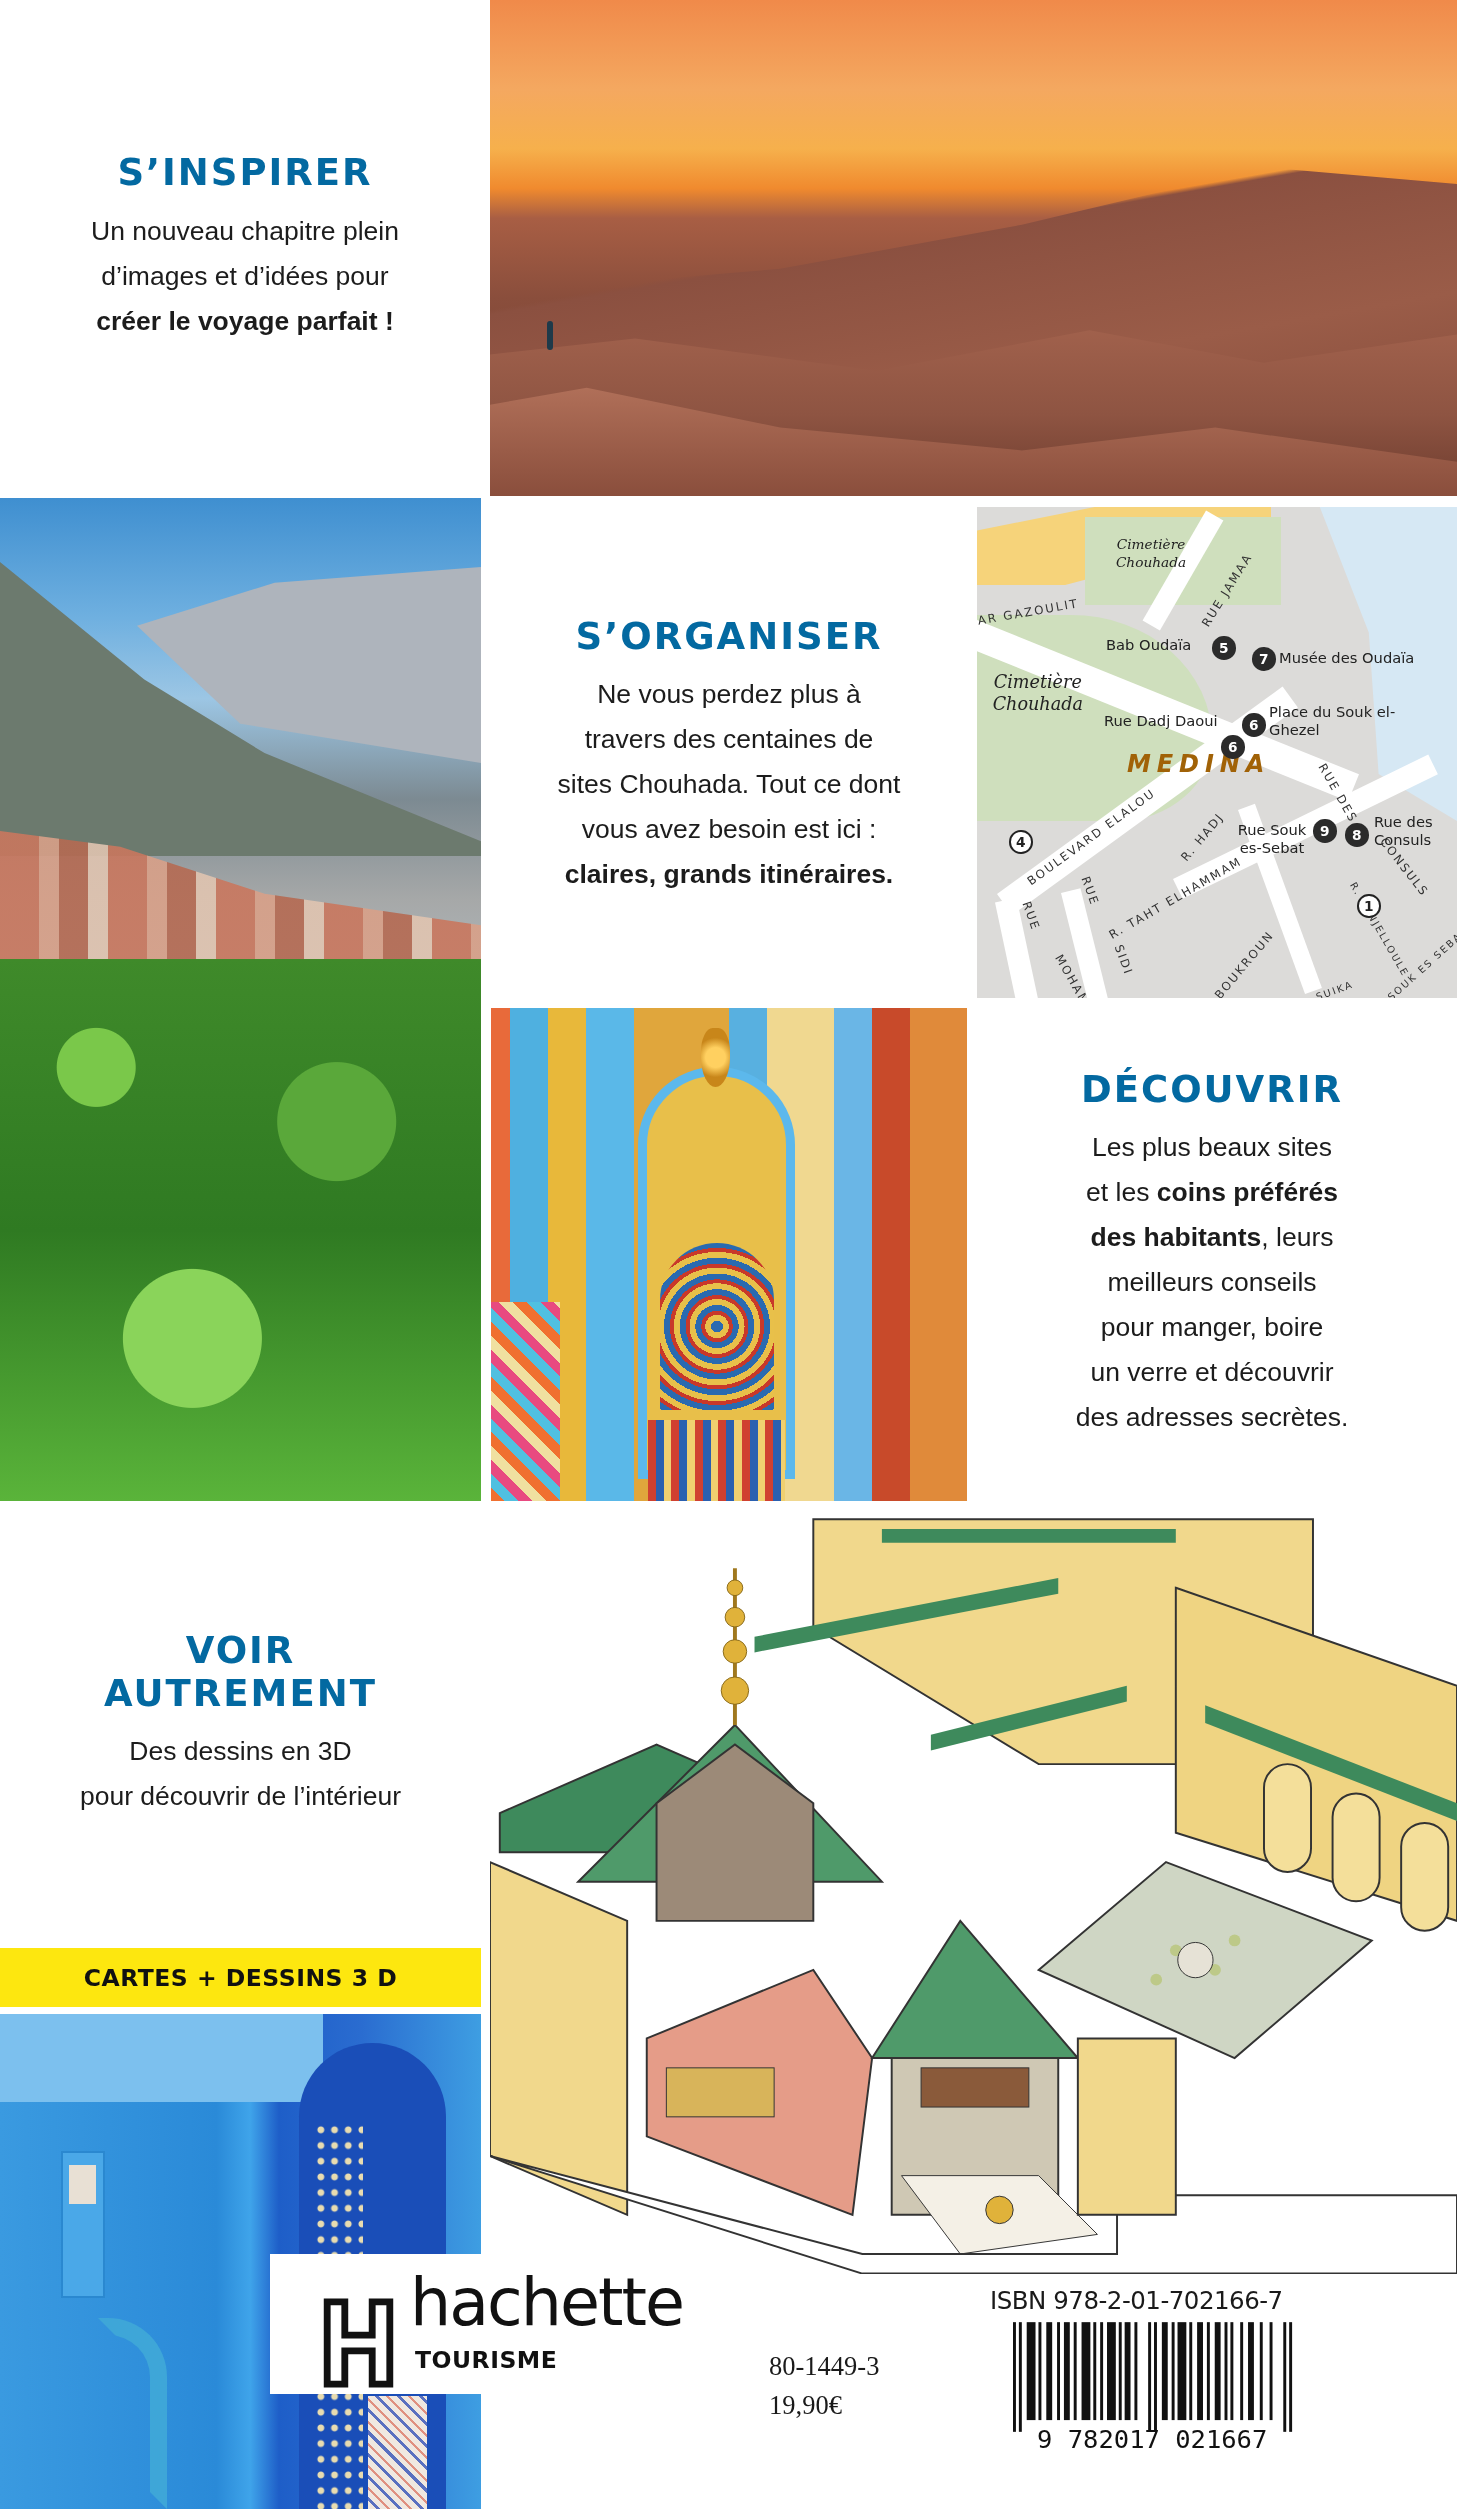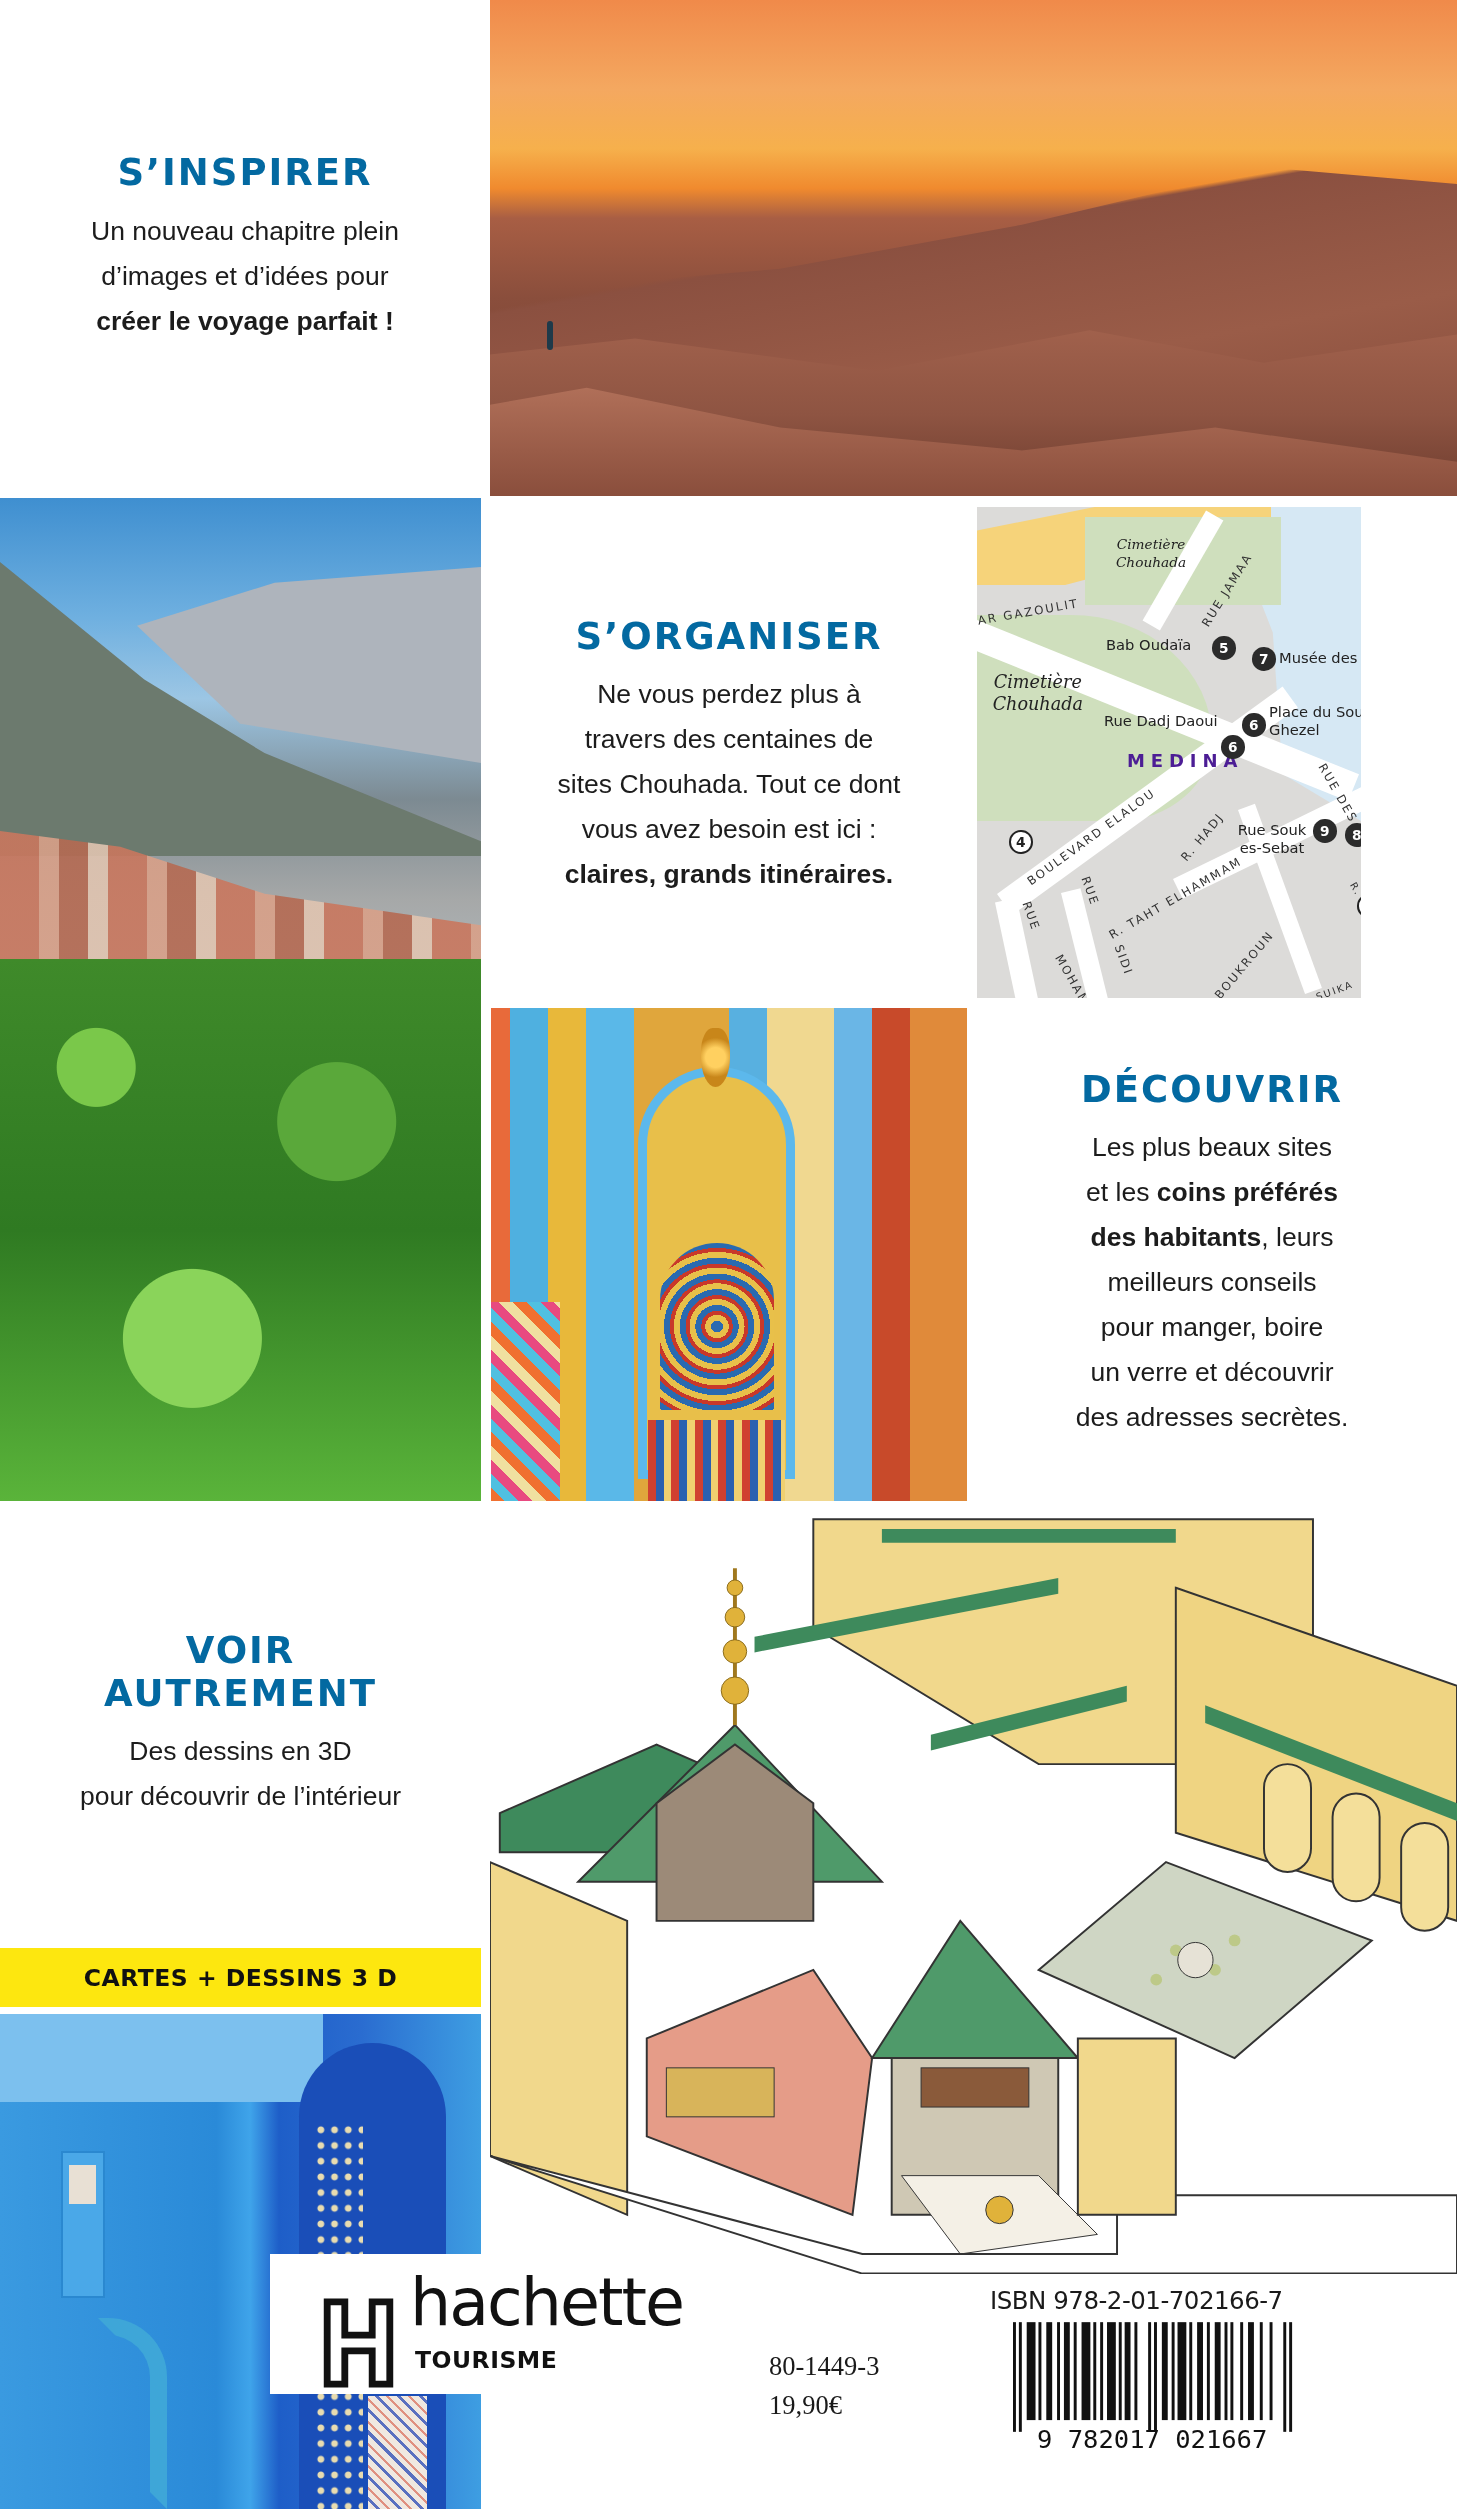--- a/index.html
+++ b/index.html
@@ -54,33 +54,33 @@
     border-radius: 78px 78px 0 0; border: 9.8px solid #5cb8ec; }
   #palace .mosaic { left: 169px; top: 235px; width: 114px; height: 167px; border-radius: 57px 57px 0 0;
     background: repeating-radial-gradient(circle at 50% 50%, #2a6ab0 0 5.9px, #e8c04a 5.9px 11.8px, #c8382a 11.8px 15.7px); }
   #palace .tiles { left: 0; top: 294px; width: 69px; height: 199px;
     background: repeating-linear-gradient(45deg, #f07030 0 9.8px, #50c0e0 9.8px 19.6px, #e84a80 19.6px 29px, #f0e0a0 29px 39px); }
   #palace .floor { left: 157px; top: 412px; width: 137px; height: 81px;
     background: repeating-linear-gradient(90deg, #d04030 0 7.8px, #2a60b0 7.8px 15.7px, #f0d070 15.7px 23.5px); }
   #palace .lamp { left: 210px; top: 19.6px; width: 29px; height: 59px; background: radial-gradient(circle, #ffd060 0 30%, #c8861a 60%); border-radius: 40% 40% 50% 50%; }
 
   
-  #map { left: 977px; top: 507px; width: 384px; height: 491px; background: #dcdbd9; }
+  #map { left: 977px; top: 507px; width: 480px; height: 491px; background: #dcdbd9; }
   #map .sea { right: 0; top: 0; width: 196px; height: 314px; background: #d6e8f4; clip-path: polygon(30% 0, 100% 0, 100% 100%, 60% 85%, 55% 40%); }
   #map .sand { left: 0; top: 0; width: 294px; height: 78px; background: #f6d37a; clip-path: polygon(0 30%, 40% 0, 100% 0, 100% 30%, 30% 100%, 0 100%); }
   #map .green1 { left: 0; top: 108px; width: 235px; height: 206px; background: #cfdfbd; border-radius: 0 60% 40% 0; }
   #map .green2 { left: 108px; top: 9.8px; width: 196px; height: 88px; background: #cfdfbd; }
   #map .road { background: #ffffff; }
   #map .label { position: absolute; font-family: "DejaVu Sans", sans-serif; color: #222; white-space: nowrap; }
   #map .italic { font-style: italic; font-family: "DejaVu Serif", serif; }
   #map .street { font-size: 11.8px; letter-spacing: 2px; color: #333; }
   #map .poi { font-size: 14.7px; line-height: 17.6px; }
   #map .pin { position: absolute; width: 23.5px; height: 23.5px; border-radius: 50%; background: #2b2b2b; color: #fff; font-size: 13.7px; font-weight: bold; display: flex; align-items: center; justify-content: center; font-family: "DejaVu Sans", sans-serif; }
   #map .pin.outline { background: #fff; color: #222; border: 2px solid #222; }
-  #map .medina { font-size: 18px; letter-spacing: 5.9px; color: #4c1d95; font-weight: bold; }
+  #map .medina { font-size: 24px; letter-spacing: 5.9px; color: #a16207; font-weight: bold; font-style: italic; }
 
   
   #drawing { left: 490px; top: 1509px; width: 967px; height: 765px; }
 
   
   #band { left: 0; top: 1948px; width: 481px; height: 59px; background: #fde70f; display: flex; align-items: center; justify-content: center; }
   #band span { font-family: "DejaVu Sans", sans-serif; font-weight: bold; font-size: 23.5px; color: #111; letter-spacing: 0.5px; }
 
   
   #bluedoor { left: 0; top: 2014px; width: 481px; height: 495px;

